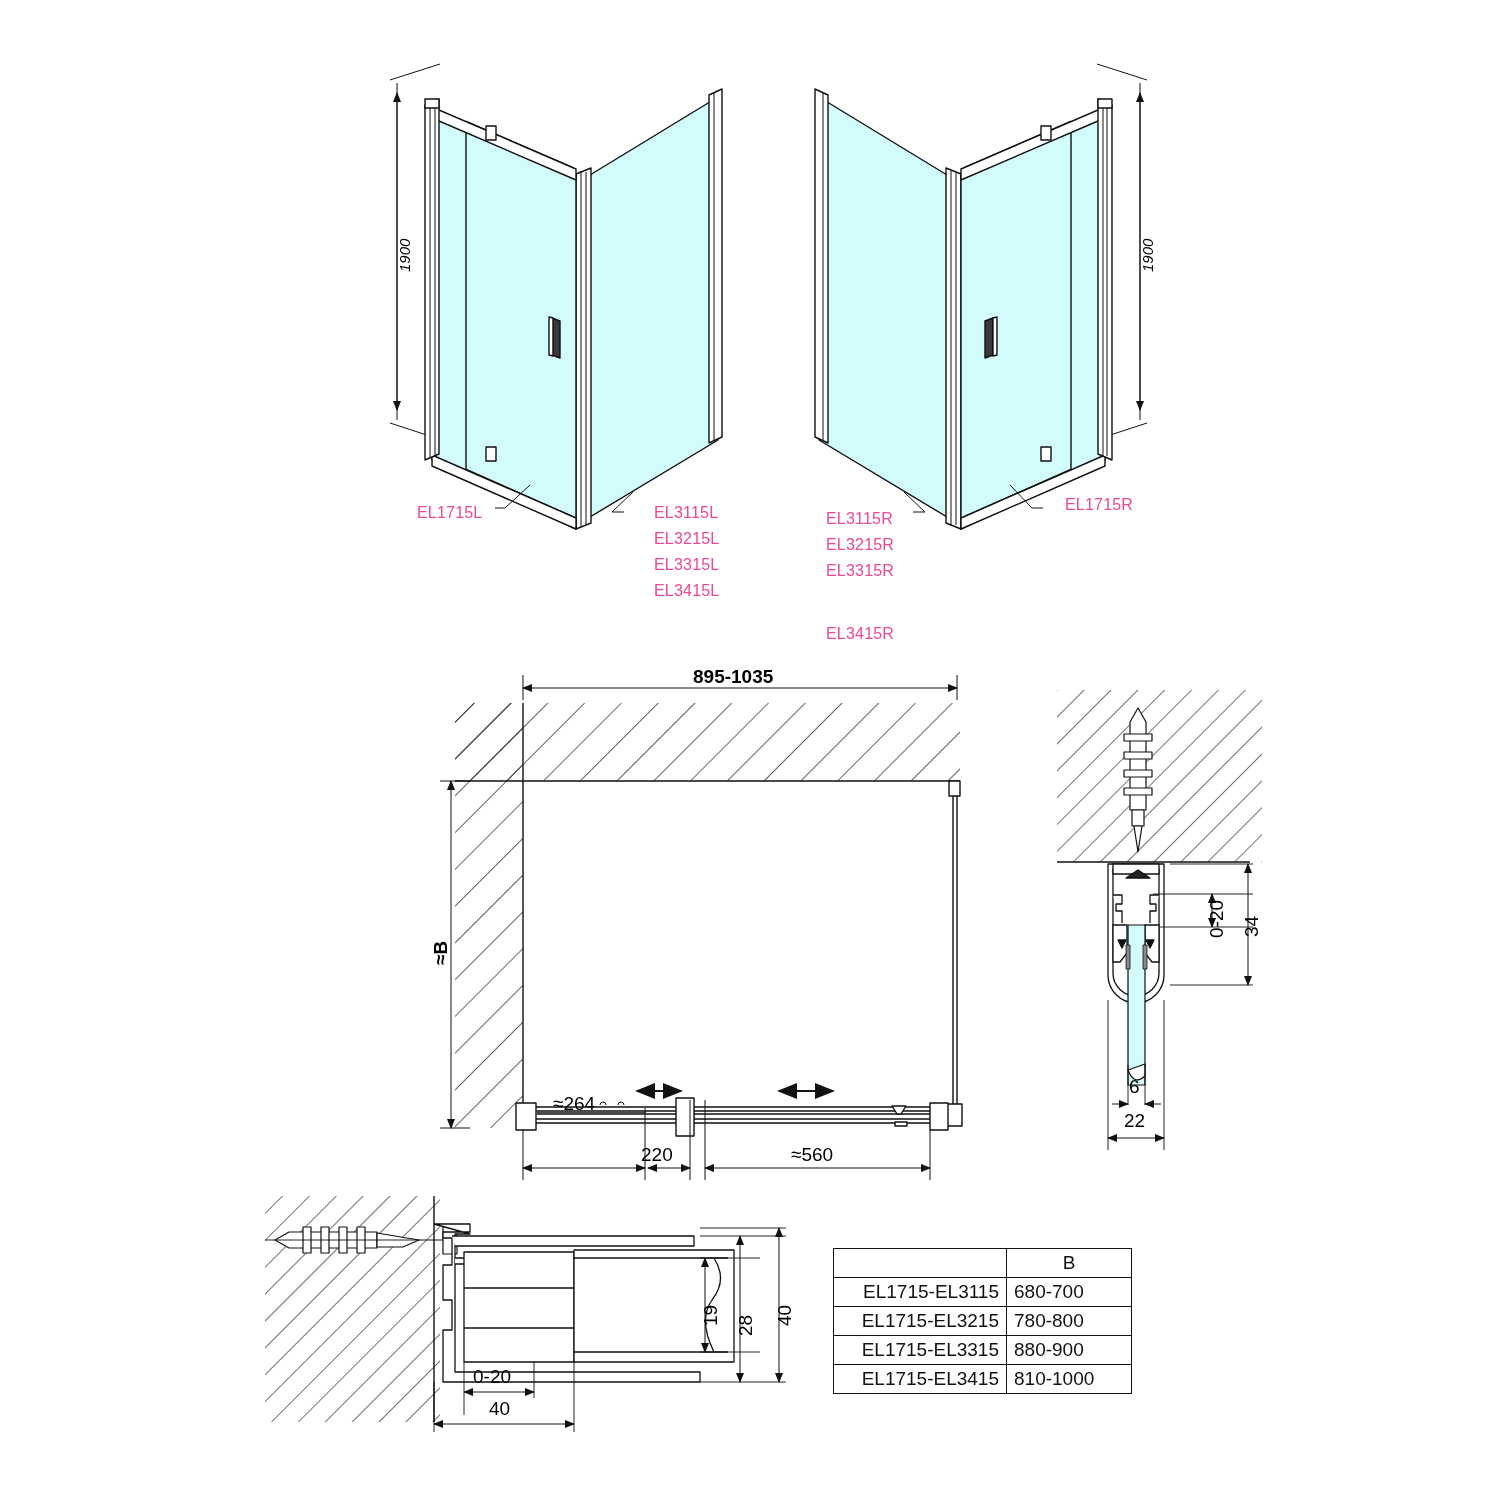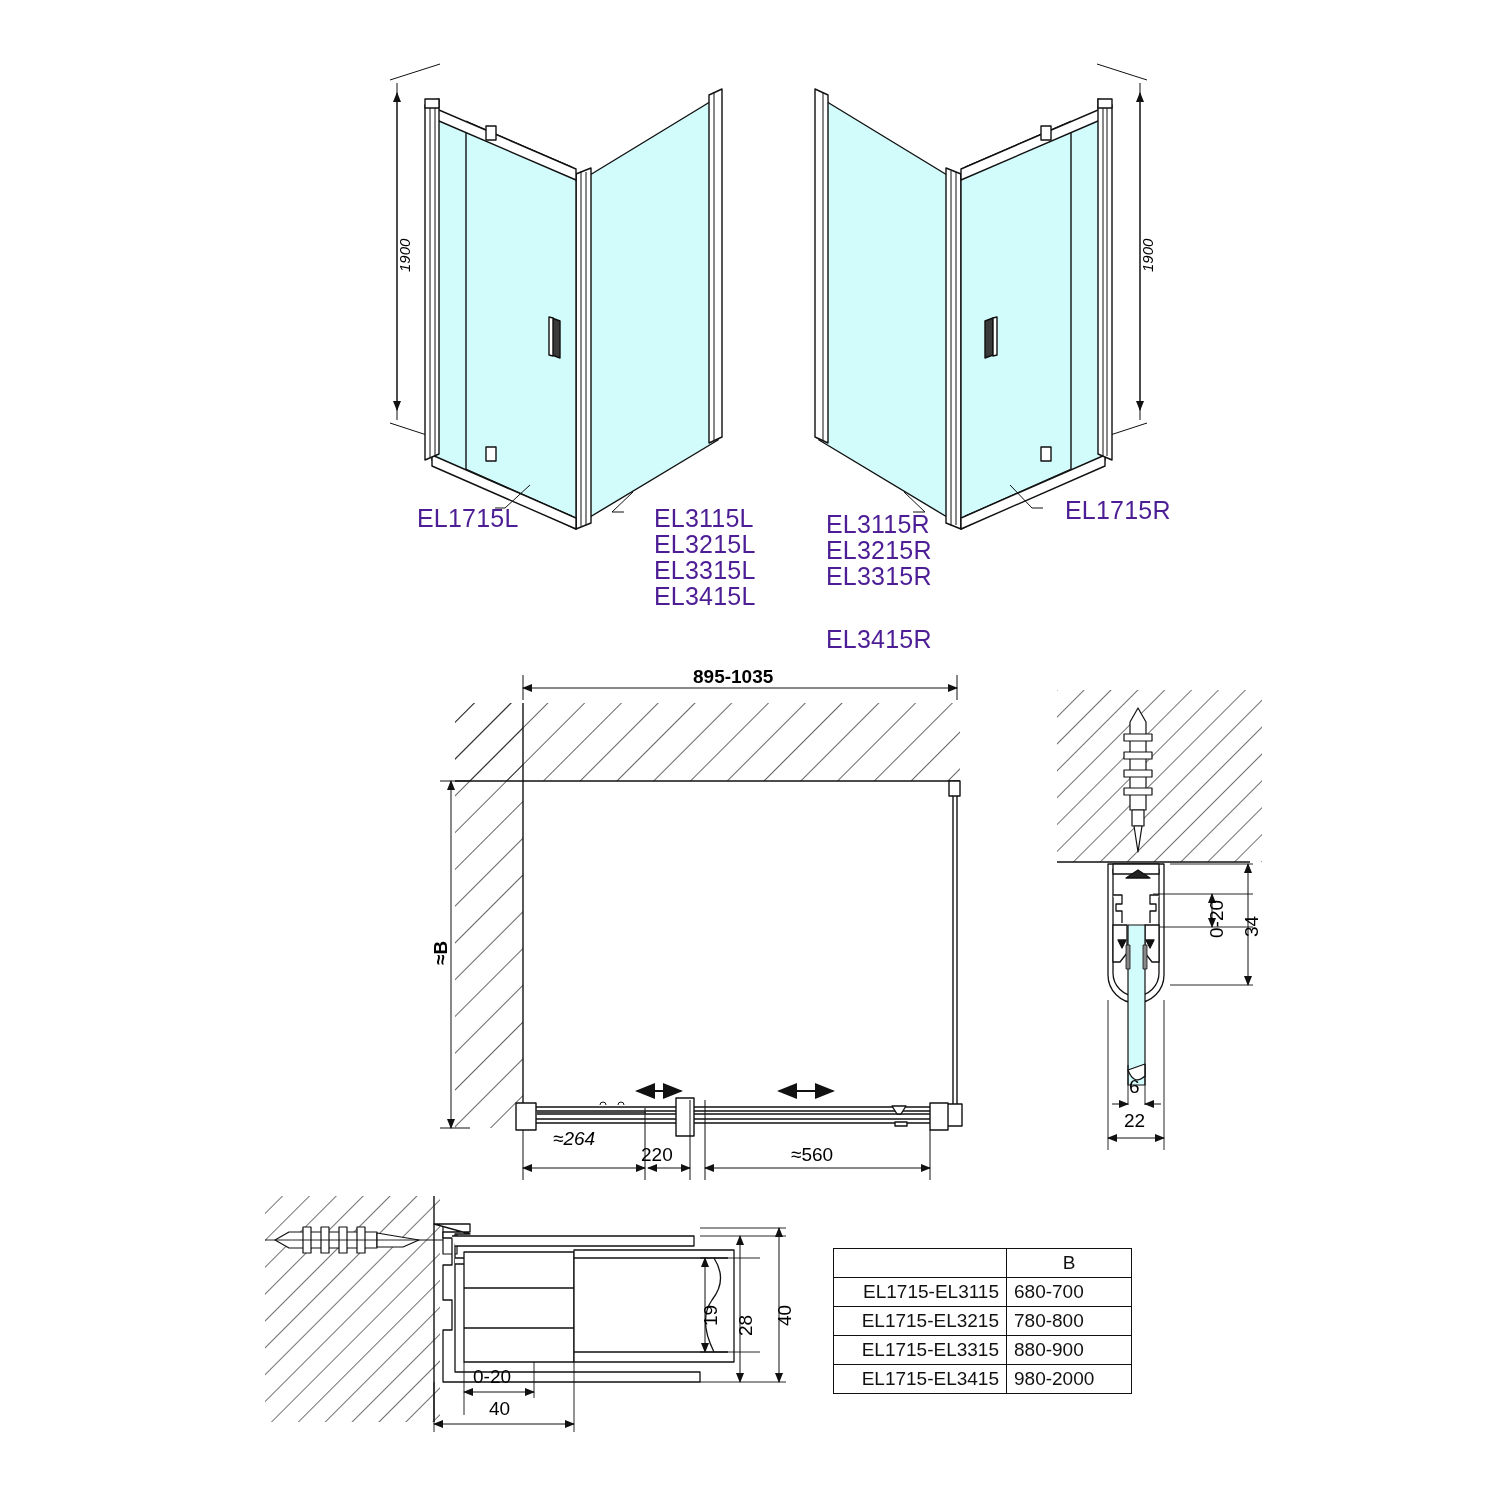--- a/index.html
+++ b/index.html
@@ -1,20 +1,20 @@
 <!DOCTYPE html>
 <html><head>
 <meta charset="utf-8">
 <style>
   html,body{margin:0;padding:0;background:#ffffff;}
   body{width:1500px;height:1500px;position:relative;overflow:hidden;
        font-family:"Liberation Sans","DejaVu Sans",sans-serif;color:#000;}
   .stage{position:absolute;left:0;top:0;width:1500px;height:1500px;}
   svg{display:block;}
-  .lbl{position:absolute;font-size:25px;letter-spacing:.2px;color:#4c1d95;white-space:nowrap;}
+  .lbl{position:absolute;font-size:16px;letter-spacing:.2px;color:#ec4899;white-space:nowrap;}
   .dim{position:absolute;font-size:19px;font-weight:700;color:#000;white-space:nowrap;}
   .dim.n{font-weight:400;}
   .rot90{transform:rotate(-90deg);transform-origin:left top;}
   .ital{font-style:italic;font-size:15px;font-weight:400;}
   
   #spec-table{position:absolute;left:833px;top:1248px;border-collapse:collapse;}
   #spec-table td,#spec-table th{border:1.6px solid #111;font-size:19px;
       font-weight:400;padding:3px 7px;text-align:right;height:21px;color:#111;}
   #spec-table th{text-align:center;font-weight:400;}
   #spec-table td.bcol{text-align:left;}
@@ -320,21 +320,21 @@
 
 <div class="dim ital rot90" style="left:1139px;top:272px;">1900</div>
 <div class="lbl" style="left:1065px;top:496px;">EL1715R</div>
 <div class="lbl" style="left:826px;top:510px;">EL3115R</div>
 <div class="lbl" style="left:826px;top:536px;">EL3215R</div>
 <div class="lbl" style="left:826px;top:562px;">EL3315R</div>
 <div class="lbl" style="left:826px;top:588px;margin-top:37px;">EL3415R</div>
 
 <div class="dim" style="left:693px;top:666px;">895-1035</div>
 <div class="dim rot90" style="left:430px;top:965px;font-weight:700;">≈B</div>
-<div class="dim n" style="left:553px;top:1128px;font-style:italic;">≈264</div>
+<div class="dim n" style="left:553px;top:1093px;">≈264</div>
 <div class="dim n" style="left:641px;top:1144px;">220</div>
 <div class="dim n" style="left:791px;top:1144px;">≈560</div>
 
 <div class="dim n rot90" style="left:1206px;top:938px;">0-20</div>
 <div class="dim n rot90" style="left:1241px;top:937px;">34</div>
 <div class="dim n" style="left:1129px;top:1076px;">6</div>
 <div class="dim n" style="left:1124px;top:1110px;">22</div>
 
 <div class="dim n rot90" style="left:700px;top:1326px;">19</div>
 <div class="dim n rot90" style="left:735px;top:1336px;">28</div>
@@ -357,18 +357,18 @@
         <tr>
           <td>EL1715-EL3215</td>
           <td class="bcol">780-800</td>
         </tr>
         <tr>
           <td>EL1715-EL3315</td>
           <td class="bcol">880-900</td>
         </tr>
         <tr>
           <td>EL1715-EL3415</td>
-          <td class="bcol">980-2000</td>
+          <td class="bcol">810-1000</td>
         </tr>
       </tbody>
 </table>
 
 </div>
 
 </body></html>

